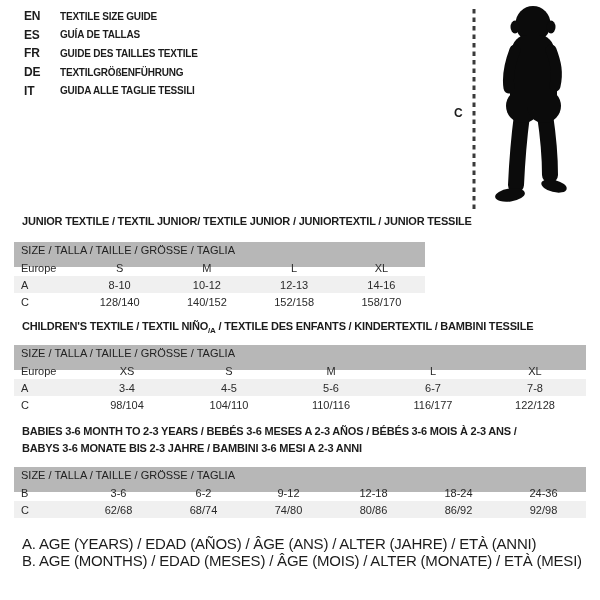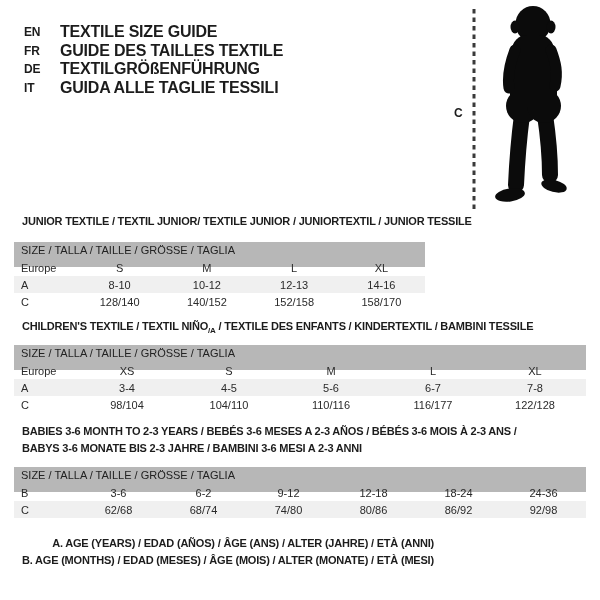--- a/index.html
+++ b/index.html
@@ -1,24 +1,24 @@
 <!DOCTYPE html>
 <html><head>
 <meta charset="utf-8">
 <style>
   html,body{margin:0;padding:0;background:#ffffff;}
   .canvas{
     position:relative;width:600px;height:600px;background:#ffffff;overflow:hidden;
     font-family:"Liberation Sans","DejaVu Sans",sans-serif;color:#1c1c1c;
   }
   
-  .lang-list{position:absolute;left:24px;top:7px;margin-top:16px;}
+  .lang-list{position:absolute;left:24px;top:7px;}
   .lang-row{display:flex;align-items:center;height:18.6px;}
   .lang-code{width:36px;font-size:12px;font-weight:700;letter-spacing:-0.2px;}
-  .lang-label{font-size:16px;font-weight:700;letter-spacing:-0.2px;white-space:nowrap;}
+  .lang-label{font-size:10px;font-weight:700;letter-spacing:-0.2px;white-space:nowrap;}
   
   .measure-line{position:absolute;left:470px;top:7px;}
   .height-marker{position:absolute;left:454px;top:106px;font-size:12px;font-weight:700;}
   .silhouette{position:absolute;left:482px;top:3px;}
   
   .tbl-title{position:absolute;left:22px;font-size:11px;font-weight:700;letter-spacing:-0.2px;white-space:nowrap;line-height:17px;}
   .t1-title{top:213px;}
   .t2-title{top:318px;}
   .t3-title{top:423px;}
   
@@ -30,32 +30,36 @@
   
   table.sz{position:absolute;border-collapse:collapse;table-layout:fixed;font-size:11px;color:#2a2a2a;}
   table.sz td{height:17px;text-align:center;padding:0;vertical-align:middle;overflow:hidden;white-space:nowrap;}
   table.sz td.lbl{text-align:left;padding-left:7px;margin-top:16px;}
   tr.stripe td{background:#f0f0f0;}
   .t1-table{left:14px;top:259px;width:411px;}
   .t2-table{left:14px;top:362px;width:572px;}
   .t3-table{left:14px;top:484px;width:572px;}
   
   .footnotes{position:absolute;left:22px;top:535px;}
-  .footnote{font-size:11px;font-weight:700;letter-spacing:-0.2px;line-height:17.4px;white-space:nowrap;text-align:right;}
+  .footnote{font-size:15px;font-weight:400;letter-spacing:-0.2px;line-height:17.4px;white-space:nowrap;}
   sub.small{font-size:8px;}
 </style>
 </head>
 <body>
 
 <div class="canvas">
 
   <div class="lang-list">
     <div class="lang-row">
       <span class="lang-code">EN</span>
       <span class="lang-label">TEXTILE SIZE GUIDE</span>
+    </div>
+    <div class="lang-row">
+      <span class="lang-code">ES</span>
+      <span class="lang-label">GUÍA DE TALLAS</span>
     </div>
     <div class="lang-row">
       <span class="lang-code">FR</span>
       <span class="lang-label">GUIDE DES TAILLES TEXTILE</span>
     </div>
     <div class="lang-row">
       <span class="lang-code">DE</span>
       <span class="lang-label">TEXTILGRÖßENFÜHRUNG</span>
     </div>
     <div class="lang-row">

